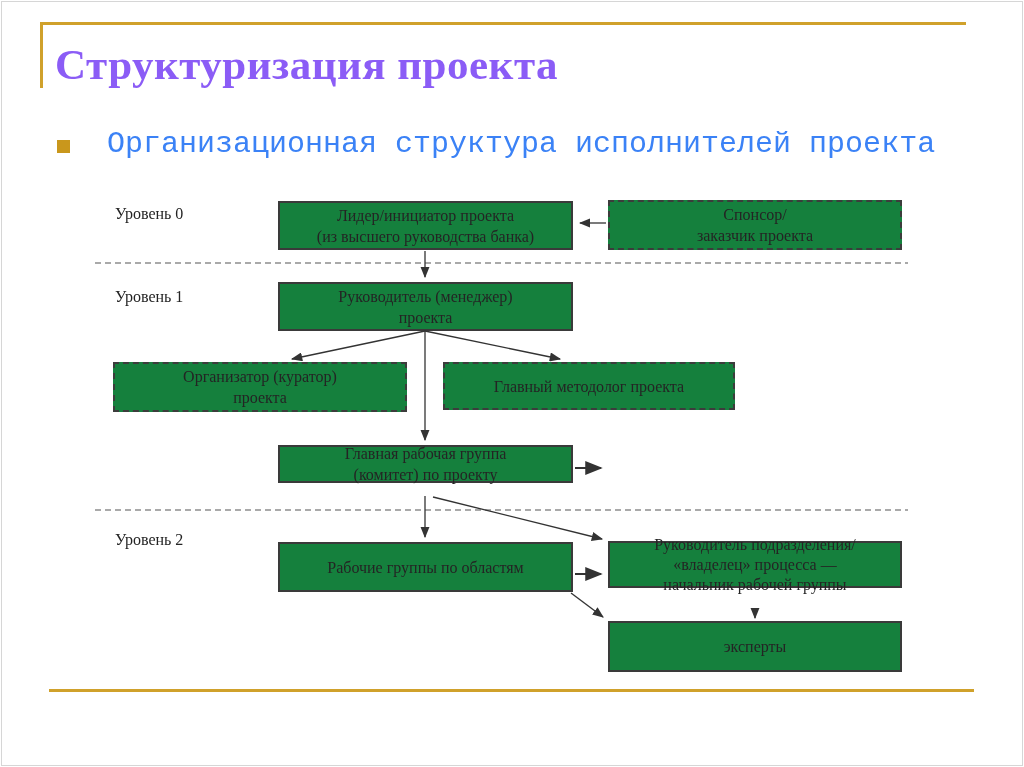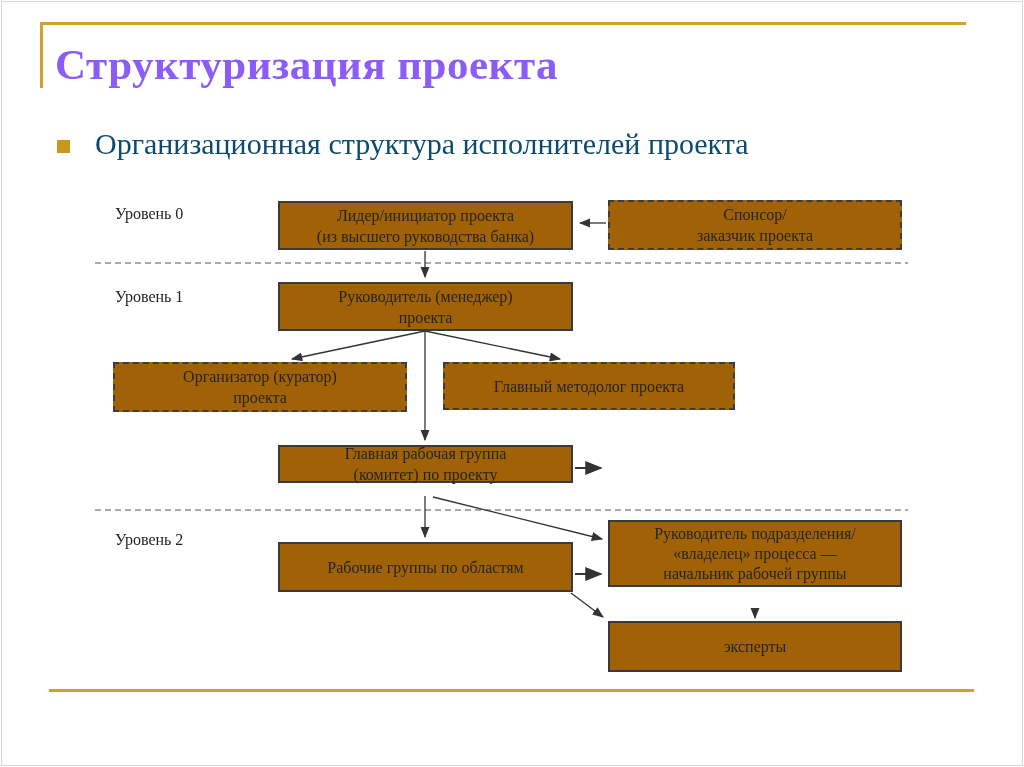--- a/index.html
+++ b/index.html
@@ -15,31 +15,31 @@
   
   .title{
     position:absolute;left:55px;top:40px;margin:0;
     font-family:"Liberation Serif",serif;font-weight:bold;font-size:43px;
     color:#8b5cf6;letter-spacing:.5px;white-space:nowrap;
   }
   
   .bullet-row{position:absolute;left:57px;top:127px;display:flex;align-items:flex-start;}
   .bullet-square{width:13px;height:13px;background:#c9971c;margin-top:13px;flex:0 0 auto;}
   .bullet-text{
-    margin-left:25px;font-family:Liberation Serif, serif;font-size:30px;
-    color:#0c4a6e;white-space:nowrap;
+    margin-left:37px;font-family:Liberation Mono, monospace;font-size:30px;
+    color:#3b82f6;white-space:nowrap;
   }
   
   .diagram{position:absolute;inset:0;}
   .level-label{
     position:absolute;font-size:16px;color:#242424;white-space:nowrap;
     font-family:"Liberation Serif",serif;
   }
   .node{
-    position:absolute;box-sizing:border-box;background:#a16207;
+    position:absolute;box-sizing:border-box;background:#15803d;
     display:flex;flex-direction:column;justify-content:center;align-items:center;
     text-align:center;font-size:16px;line-height:21px;color:#242424;
     padding:1px 0;
   }
   .node.solid{border:2px solid #3a3a3a;}
   .node.dashed{border:2px dashed #3c3c3c;}
   .node span{display:block;white-space:nowrap;}
   .node.tight{line-height:20px;}
   svg.connectors{position:absolute;left:0;top:0;pointer-events:none;}
   svg.connectors line{stroke:#333;stroke-width:1.3;}
@@ -94,21 +94,21 @@
   <div class="node solid" style="left:278px;top:445px;width:295px;height:38px">
     <span>Главная рабочая группа</span>
     <span>(комитет) по проекту</span>
   </div>
 
 
   <div class="node solid" style="left:278px;top:542px;width:295px;height:50px">
     <span>Рабочие группы по областям</span>
   </div>
 
-  <div class="node solid tight" style="left:608px;top:520px;width:294px;height:67px">
+  <div class="node solid tight" style="left:608px;top:541px;width:294px;height:47px">
     <span>Руководитель подразделения/</span>
     <span>«владелец» процесса —</span>
     <span>начальник рабочей группы</span>
   </div>
 
   <div class="node solid" style="left:608px;top:621px;width:294px;height:51px">
     <span>эксперты</span>
   </div>
 
   <svg class="connectors" width="1024" height="767">

